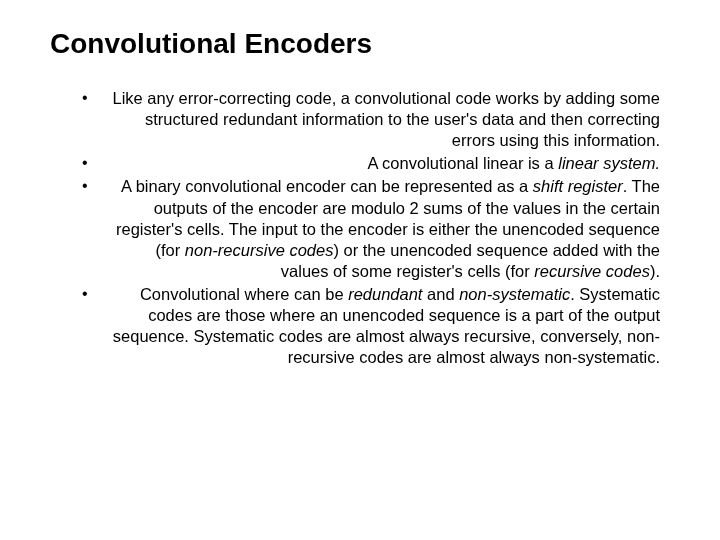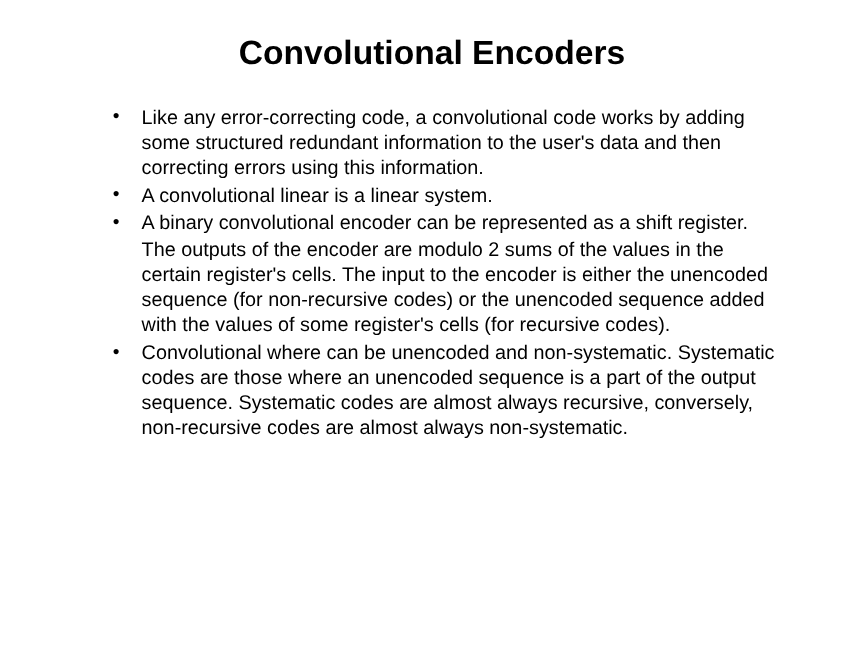--- a/index.html
+++ b/index.html
@@ -11,46 +11,47 @@
     font-family: Arial, Helvetica, sans-serif;
     color: #000000;
   }
   .slide {
     width: 720px;
     height: 540px;
     box-sizing: border-box;
     padding: 24px 50px 30px 50px;
   }
   .title {
-    text-align: center;
+    text-align: left;
     font-size: 28px;
     font-weight: bold;
     margin: 4px 0 28px 0;
   }
   ul.bullets {
     list-style: none;
-    margin: 12px;
+    margin: 0;
     padding: 0 10px 0 28px;
+    text-align: right;
   }
   ul.bullets > li {
     position: relative;
     padding-left: 28px;
     font-size: 16.5px;
     line-height: 1.28;
     margin-bottom: 2px;
   }
   ul.bullets > li::before {
     content: "•";
     position: absolute;
     left: 4px;
     top: 0;
     font-size: 16px;
     line-height: 1.28;
   }
-  .ital { }
+  .ital { font-style: italic; }
 </style>
 </head>
 <body>
 
 <div class="slide">
   <h1 class="title">Convolutional Encoders</h1>
 
   <ul class="bullets">
 
     <li>
@@ -59,17 +60,17 @@
 
     <li>
       <span>A convolutional linear is a </span><span class="ital">linear system.</span>
     </li>
 
     <li>
       <span>A binary convolutional encoder can be represented as a </span><span class="ital">shift register</span><span>. The outputs of the encoder are modulo 2 sums of the values in the certain register's cells. The input to the encoder is either the unencoded sequence (for </span><span class="ital">non-recursive codes</span><span>) or the unencoded sequence added with the values of some register's cells (for </span><span class="ital">recursive codes</span><span>).</span>
     </li>
 
     <li>
-      <span>Convolutional where can be </span><span class="ital">unencoded</span><span> and </span><span class="ital">non-systematic</span><span>. Systematic codes are those where an unencoded sequence is a part of the output sequence. Systematic codes are almost always recursive, conversely, non-recursive codes are almost always non-systematic.</span>
+      <span>Convolutional where can be </span><span class="ital">redundant</span><span> and </span><span class="ital">non-systematic</span><span>. Systematic codes are those where an unencoded sequence is a part of the output sequence. Systematic codes are almost always recursive, conversely, non-recursive codes are almost always non-systematic.</span>
     </li>
 
   </ul>
 </div>
 
 </body></html>

